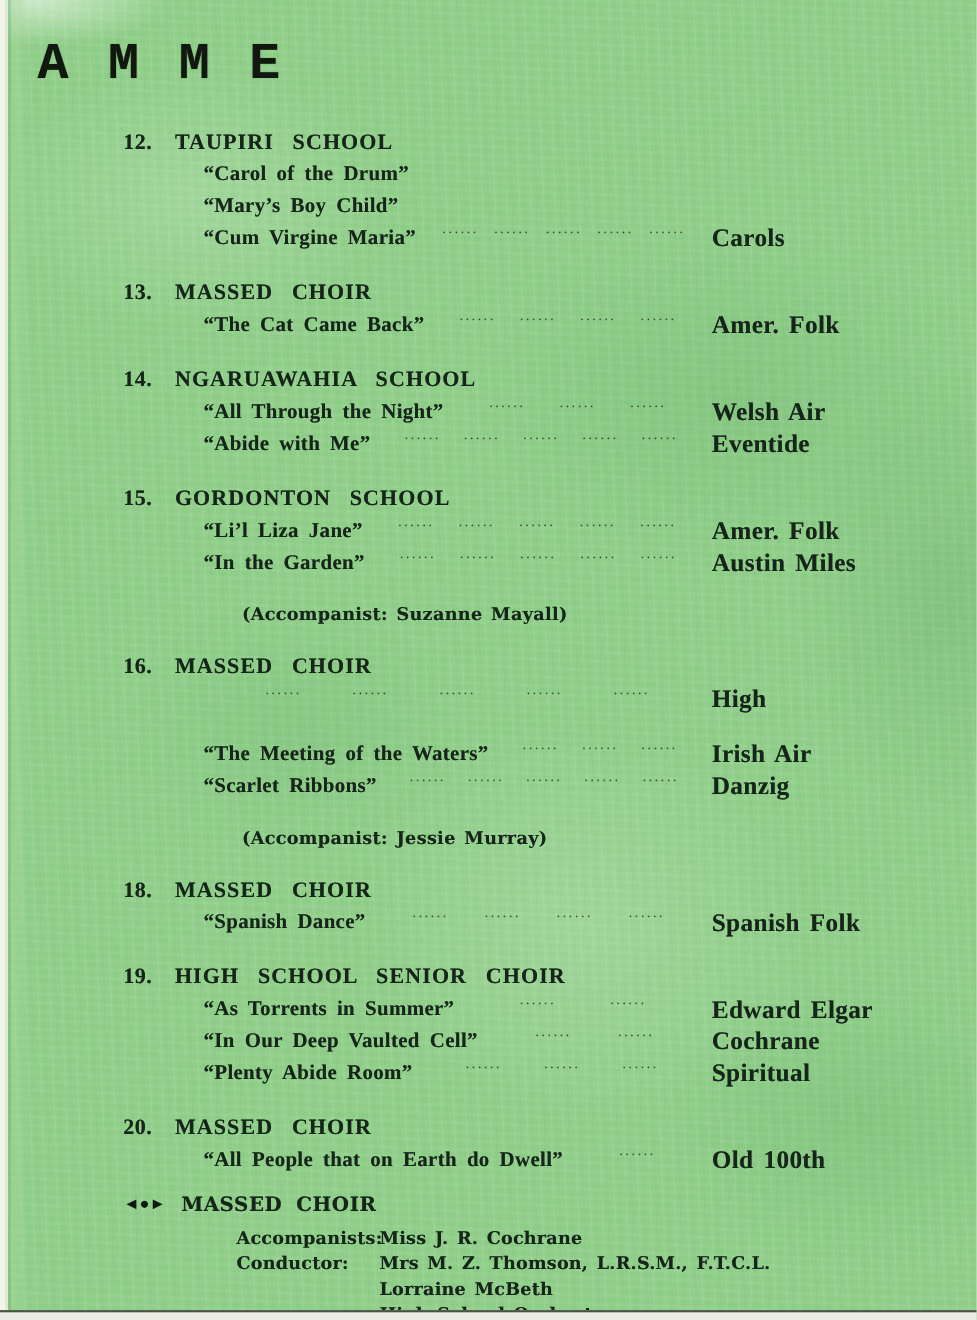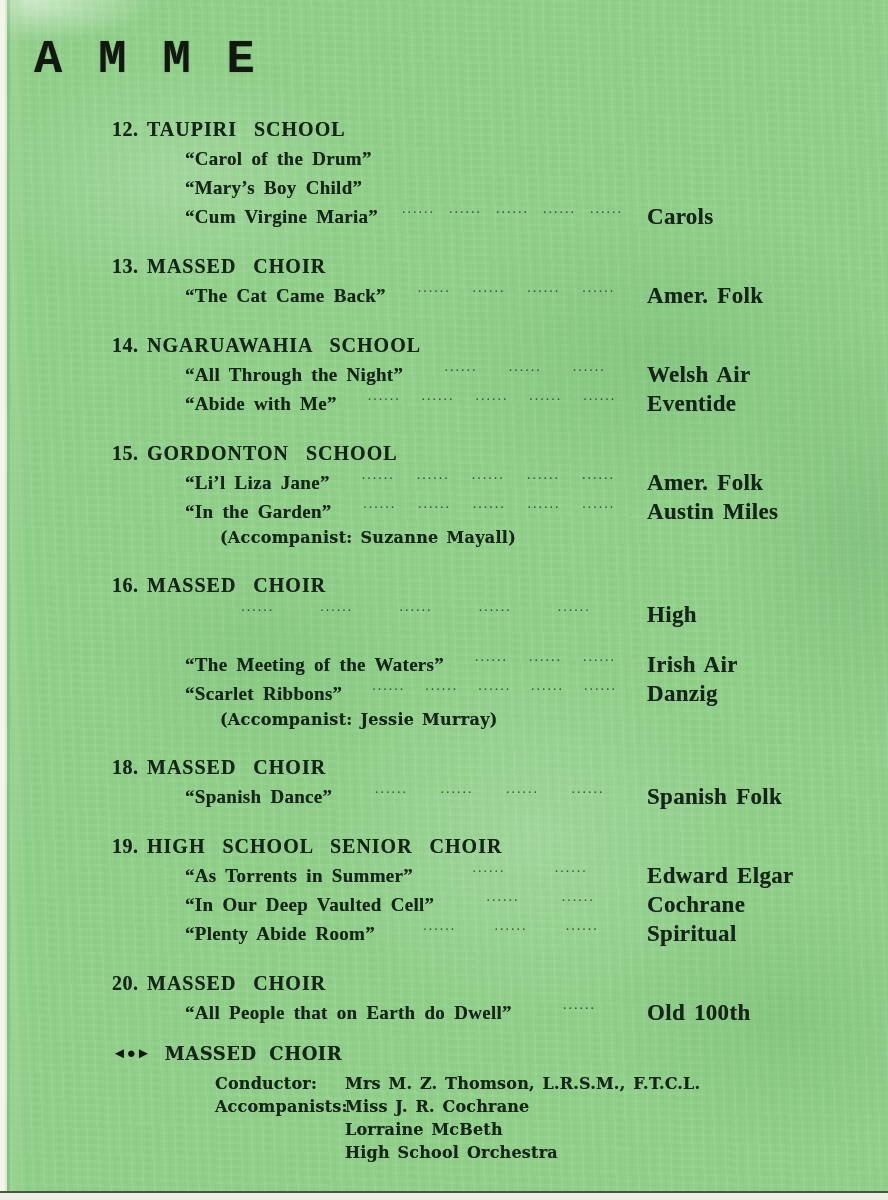--- a/index.html
+++ b/index.html
@@ -53,21 +53,21 @@
     text-shadow:0 0 1px rgba(10,20,10,.5);
   }
 
   .entries { margin-top:32px; }
   .entry { margin-left:112px; margin-top:21px; }
   .entry:first-child { margin-top:0; }
 
   .entry-header {
     display:flex; align-items:baseline;
     font-size:20px; font-weight:bold; line-height:29px;
-    letter-spacing:.5px; text-shadow:0 0 .5px rgba(15,30,15,.6);
+    letter-spacing:.5px; text-shadow:0 0 .5px rgba(15,30,15,.6);gap:12px;
   }
   .entry-number { width:35px; flex:none; }
   .entry-performer { word-spacing:11px; letter-spacing:1px; white-space:nowrap; }
 
   .song-row {
     display:flex; align-items:flex-start;
     margin-left:73px; width:640px; line-height:29px;
   }
   .song-title {
     font-size:19px; font-weight:bold; white-space:nowrap;
@@ -85,20 +85,21 @@
   .song-attr {
     width:178px; flex:none; font-size:23px; font-weight:bold;
     word-spacing:3px; letter-spacing:.3px; white-space:nowrap;
     text-shadow:0 0 .5px rgba(15,30,15,.55);
   }
   .song-note {
     margin-left:108px; line-height:24px;
     font-family:"DejaVu Serif", serif; font-weight:bold;
     font-size:16px; letter-spacing:.3px; word-spacing:2px;
     text-shadow:0 0 .4px rgba(15,30,15,.5);
+    margin-top:21px;
   }
 
   .finale { margin-left:112px; margin-top:12px; }
   .finale-header { display:flex; align-items:center; line-height:29px; }
   .finale-symbol {
     font-size:15px; letter-spacing:0; margin-right:14px;
     color:var(--heading-ink); flex:none;
   }
   .finale-performer {
     font-family:"DejaVu Serif", serif; font-weight:bold;
@@ -343,26 +344,26 @@
         </div>
       </div>
 
     <div class="finale">
       <div class="finale-header">
         <span class="finale-symbol">◄●►</span>
         <span class="finale-performer">MASSED CHOIR</span>
       </div>
       <div class="credits" id="credits">
           <div class="credit-row">
+            <span class="credit-label">Accompanists:</span>
+            <span class="credit-value">Miss J. R. Cochrane</span>
+          </div>
+          <div class="credit-row">
             <span class="credit-label">Conductor:</span>
             <span class="credit-value">Mrs M. Z. Thomson, L.R.S.M., F.T.C.L.</span>
-          </div>
-          <div class="credit-row">
-            <span class="credit-label">Accompanists:</span>
-            <span class="credit-value">Miss J. R. Cochrane</span>
           </div>
           <div class="credit-row">
             <span class="credit-label"></span>
             <span class="credit-value">Lorraine McBeth</span>
           </div>
           <div class="credit-row">
             <span class="credit-label"></span>
             <span class="credit-value">High School Orchestra</span>
           </div>
         </div>

